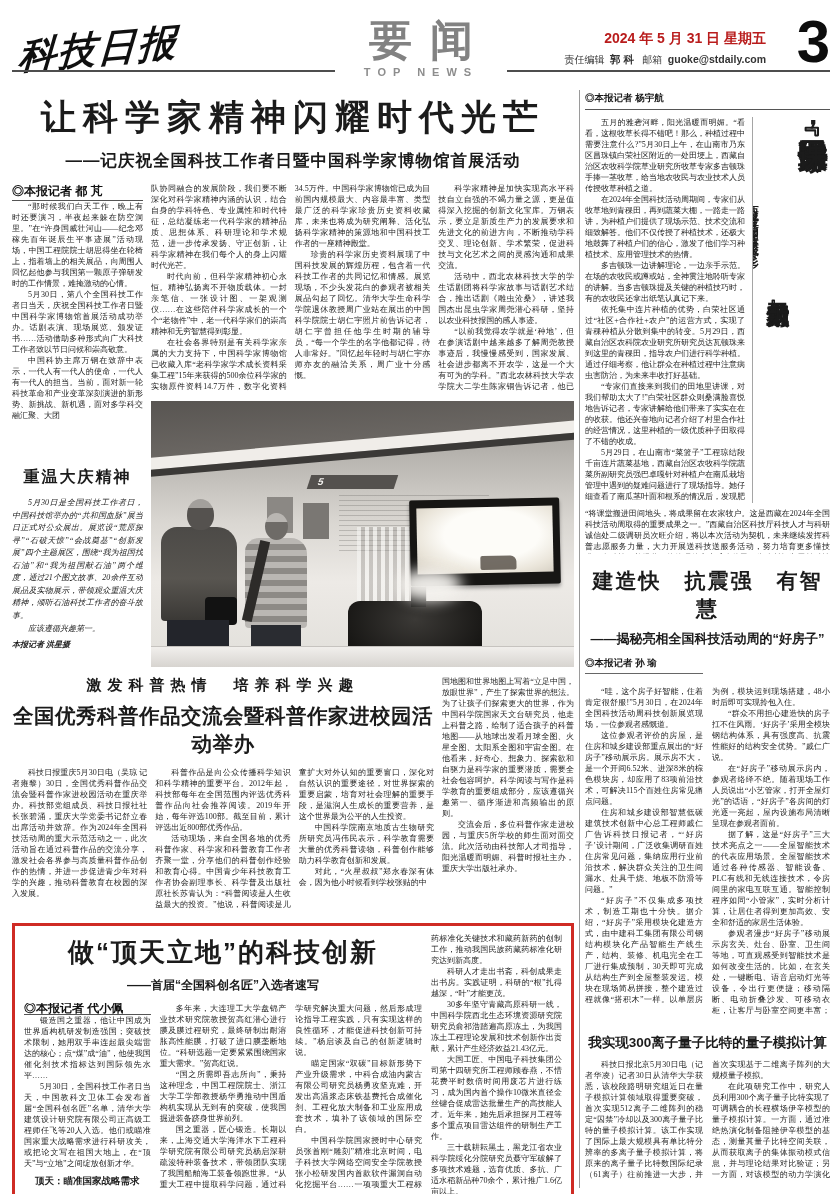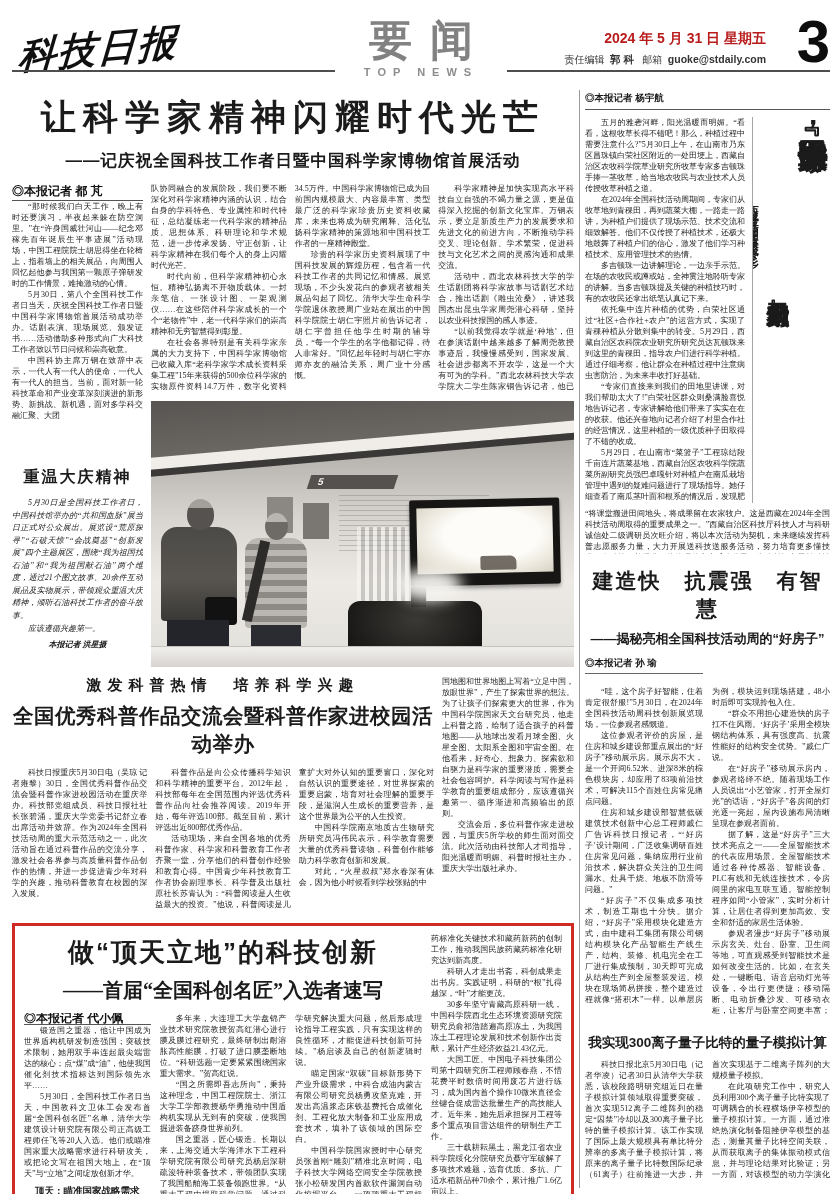--- a/index.html
+++ b/index.html
@@ -42,21 +42,21 @@
   .main-sub{font-family:"Liberation Sans",sans-serif;font-size:16.5px;font-weight:bold;text-align:center;
         letter-spacing:1px;margin-top:9px;}
   .main-body{display:flex;gap:8px;margin-top:11px;height:484px;}
   .main-c1{width:131px;flex:none;display:flex;flex-direction:column;}
   .c1text{height:252px;overflow:hidden;}
   .daqing{margin-top:12px;flex:1;overflow:hidden;}
   .daqing-title{font-family:"Liberation Sans",sans-serif;font-size:16px;font-weight:900;text-align:center;
         letter-spacing:2px;margin:2px 0 9px 0;}
   .daqing-text{font-style:italic;font-size:8px;line-height:12.5px;text-align:justify;}
   .daqing-text .para{margin-bottom:1px;}
-  .daqing-credit{font-style:italic;font-size:8px;font-weight:bold;text-align:center;margin-top:3px;}
+  .daqing-credit{font-style:italic;font-size:8px;font-weight:bold;text-align:left;margin-top:3px;}
   .main-right{flex:1;min-width:0;}
   .threecol{columns:3;column-gap:8px;column-fill:auto;height:212px;overflow:hidden;}
   
   .photo{position:relative;margin-top:6px;height:266px;overflow:hidden;
         background:linear-gradient(180deg,#97948f 0%,#b6b3ae 20%,#d9d6d1 45%,#edeae6 68%,#e1dfda 100%);}
   .ph-truss{position:absolute;top:-40px;left:-30px;width:115%;height:80px;
         background:linear-gradient(180deg,#514e4b,#6b6763);transform:rotate(-5deg);}
   .ph-band-light{position:absolute;top:38px;left:-30px;width:115%;height:12px;background:#f0ede9;transform:rotate(-5deg);}
   .ph-band-dark{position:absolute;top:50px;left:-30px;width:115%;height:7px;background:#3b3937;transform:rotate(-5deg);}
   .ph-flag{position:absolute;top:74px;left:158px;width:78px;height:14px;background:#54514e;
@@ -100,21 +100,21 @@
   .kepu-title{font-family:"Liberation Sans",sans-serif;font-size:20.5px;font-weight:900;text-align:center;
         margin-top:7px;letter-spacing:0.5px;}
   .kepu-body{columns:3;column-gap:8px;column-fill:auto;height:147px;overflow:hidden;margin-top:9px;}
   .kepu-right{flex:1;min-width:0;height:212px;overflow:hidden;}
   
   .redbox{margin-top:9px;border:3px solid #cf2b24;box-sizing:border-box;height:293px;
         padding:7px 9px;display:flex;gap:9px;background:#fff;}
   .red-left{width:398px;flex:none;}
   .red-title{font-family:"Liberation Sans",sans-serif;font-size:26px;font-weight:900;text-align:center;
         letter-spacing:2px;margin-top:2px;}
-  .red-sub{font-family:Liberation Serif, serif;font-size:20px;font-weight:bold;text-align:center;margin-top:7px;}
+  .red-sub{font-family:Liberation Sans, sans-serif;font-size:12px;font-weight:bold;text-align:center;margin-top:7px;}
   .red-body{columns:3;column-gap:9px;column-fill:auto;height:196px;overflow:hidden;margin-top:9px;}
   .red-right{flex:1;min-width:0;overflow:hidden;}
   
   .t-byline{font-family:"Liberation Sans",sans-serif;font-size:9.5px;font-weight:bold;padding:2px 0 4px 0;}
   .t-row{display:flex;border-top:1.5px solid #555;padding-top:7px;}
   .t-body{width:160px;flex:none;height:386px;overflow:hidden;padding-right:7px;}
   .t-head{flex:1;border-left:1px solid #a5a5a5;writing-mode:vertical-rl;height:386px;overflow:hidden;
         padding-left:4px;}
   .t-v1{font-family:"Liberation Sans",sans-serif;font-size:30px;font-weight:900;line-height:1.12;margin-left:5px;}
   .t-v2{font-family:"Liberation Sans",sans-serif;font-size:23px;font-weight:900;line-height:1.15;

